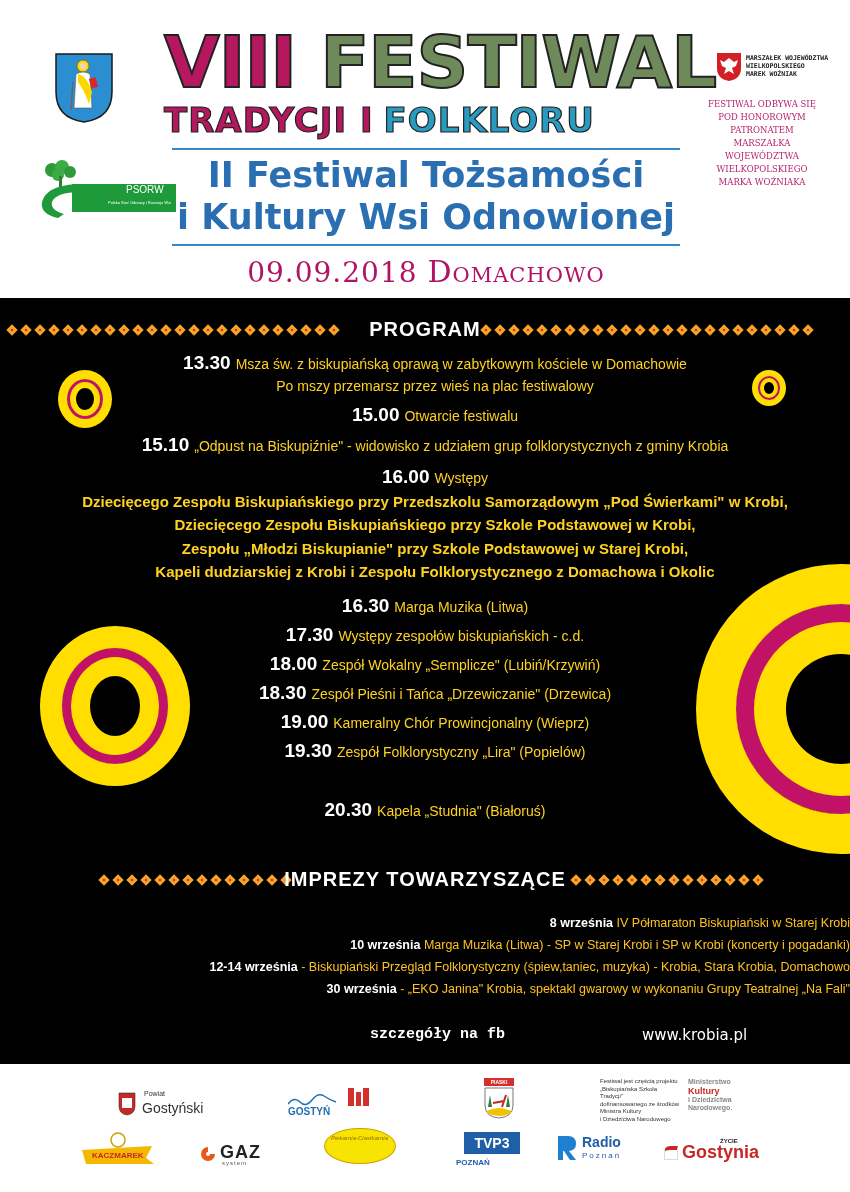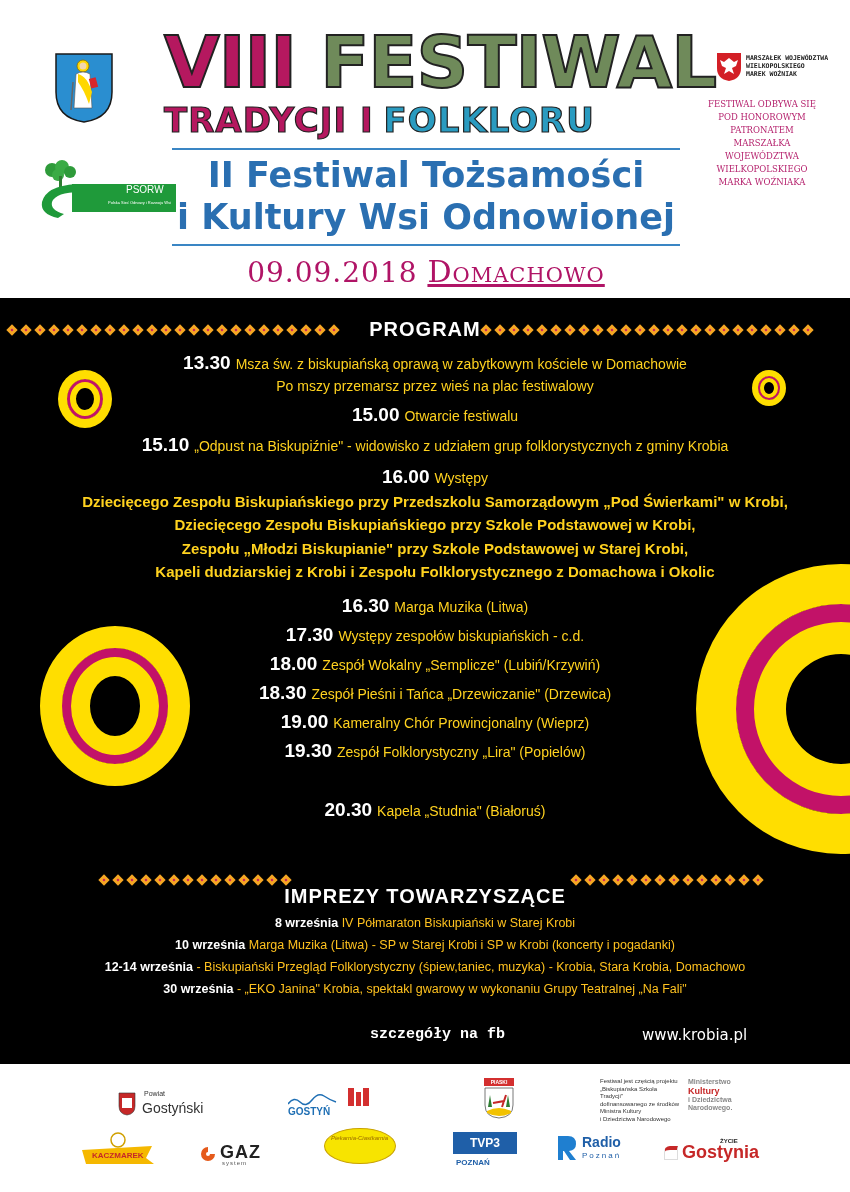--- a/index.html
+++ b/index.html
@@ -25,21 +25,21 @@
       letter-spacing: 1px; -webkit-text-stroke: 1.2px #222; }
     .title-row2 .t1 { color: #b5185f; }
     .title-row2 .t2 { color: #2a9bc0; margin-left: 10px; }
     .rule { position: absolute; left: 172px; width: 508px; height: 2px; background: #3a86c4; }
     .rule.r1 { top: 148px; }
     .rule.r2 { top: 244px; }
     .subtitle { position: absolute; left: 172px; top: 154px; width: 508px; text-align: center;
       font-family: "DejaVu Sans", sans-serif; font-weight: bold; color: #2a6fb1; font-size: 35px; line-height: 42px; }
     .date-line { position: absolute; left: 172px; top: 254px; width: 508px; text-align: center;
       font-family: "DejaVu Serif", serif; color: #b01466; font-size: 28px; letter-spacing: 1px; }
-    .date-line .place { font-variant: small-caps; font-size: 30px; text-decoration: underline; }
+    .date-line .place { font-variant: small-caps; font-size: 30px; }
 
     .marshal { position: absolute; left: 716px; top: 52px; width: 124px; }
     .marshal-shield { position: absolute; left: 0; top: 0; width: 26px; height: 30px; }
     .marshal-name { position: absolute; left: 30px; top: 2px; font-size: 6.5px; line-height: 8px; font-weight: bold; color: #222; width: 100px; font-family: "DejaVu Sans Mono", monospace; }
     .patronage { position: absolute; left: 700px; top: 98px; width: 124px; text-align: center;
       font-family: "DejaVu Serif", serif; color: #b5226d; font-size: 8.5px; line-height: 13px; }
 
     
     .main { position: absolute; left: 0; top: 298px; width: 850px; height: 766px; background: #000000; overflow: hidden; }
     .section-head { position: absolute; left: 0; width: 850px; height: 24px; }
@@ -47,21 +47,21 @@
     .diamond { width: 8px; height: 8px; background: #f5a623; transform: rotate(45deg); position: relative; }
     .diamond::after { content: ""; position: absolute; left: 3px; top: 3px; width: 2px; height: 2px; background: #c21268; }
     .section-head .label { position: absolute; left: 0; width: 850px; text-align: center; top: 0;
       color: #fff; font-weight: bold; font-size: 20px; letter-spacing: 1px; font-family: "Liberation Sans", sans-serif; }
 
     .prog { position: absolute; left: 10px; width: 850px; text-align: center; white-space: nowrap; }
     .prog .time { color: #fff; font-weight: bold; font-size: 19px; font-family: "Liberation Sans", sans-serif; margin-right: 5px; }
     .prog .desc { color: #ffd21f; font-size: 14px; font-family: "Liberation Sans", sans-serif; }
     .prog .bold { color: #ffd21f; font-weight: bold; font-size: 15px; }
 
-    .companion { position: absolute; left: 0; width: 850px; text-align: center; white-space: nowrap; font-size: 12.5px; }
+    .companion { position: absolute; left: 0; width: 850px; text-align: right; white-space: nowrap; font-size: 12.5px; }
     .companion .when { color: #fff; font-weight: bold; }
     .companion .what { color: #ffc21f; }
 
     .footer-links { position: absolute; top: 728px; left: 0; width: 850px; height: 20px; }
     .footer-links span { position: absolute; color: #fff; font-size: 15px; font-family: "DejaVu Sans", sans-serif; }
     .fl-left { left: 88px; margin-top: 36px; }
     .fl-mid { left: 370px; font-weight: bold; font-family: "Liberation Mono", monospace !important; }
     .fl-right { left: 642px; }
 
     .ring { position: absolute; border-radius: 50%; }
@@ -234,21 +234,21 @@
         <i class="diamond"></i>
         <i class="diamond"></i>
         <i class="diamond"></i>
         <i class="diamond"></i>
         <i class="diamond"></i>
         <i class="diamond"></i>
         <i class="diamond"></i>
         <i class="diamond"></i>
         <i class="diamond"></i>
     </div>
-    <span class="label" style="z-index: 2; margin-top: 17px;">IMPREZY TOWARZYSZĄCE</span>
+    <span class="label" style="z-index: 2;">IMPREZY TOWARZYSZĄCE</span>
     <div class="dots" style="left:572px;">
       <i class="diamond"></i>
         <i class="diamond"></i>
         <i class="diamond"></i>
         <i class="diamond"></i>
         <i class="diamond"></i>
         <i class="diamond"></i>
         <i class="diamond"></i>
         <i class="diamond"></i>
         <i class="diamond"></i>
@@ -331,21 +331,21 @@
       </svg>
     <span style="position:absolute;left:20px;top:-2px;font-size:18px;font-weight:bold;color:#222;letter-spacing:1px">GAZ</span>
     <span style="position:absolute;left:22px;top:16px;font-size:6px;color:#555;letter-spacing:1px">system</span>
   </div>
 
   <div class="sp" style="left:324px;top:64px;width:72px;height:36px;border-radius:50%;background:#f7e400;border:1px solid #c9a200;">
     <span style="position:absolute;left:6px;top:6px;font-size:6px;color:#9a6b00;font-style:italic;white-space:nowrap">Piekarnia-Ciastkarnia</span>
   </div>
 
   <div class="sp" style="left:448px;top:68px;width:56px;height:38px;">
-    <div style="position:absolute;left:5px;top:0;width:64px;height:22px;background:#1f5fa8;color:#fff;font-size:12px;font-weight:bold;text-align:center;line-height:22px">TVP3</div>
+    <div style="position:absolute;left:16px;top:0;width:56px;height:22px;background:#1f5fa8;color:#fff;font-size:14px;font-weight:bold;text-align:center;line-height:22px">TVP3</div>
     <span style="position:absolute;left:8px;top:26px;font-size:8px;font-weight:bold;color:#1f5fa8">POZNAŃ</span>
   </div>
 
   <div class="sp" style="left:556px;top:70px;width:80px;height:30px;">
     <svg style="position:absolute;left:0;top:0;width:22px;height:28px" viewBox="0 0 22 28">
         <path d="M2 2 H12 Q20 2 20 10 Q20 16 13 17 L20 26 H14 L8 17 H7 V26 H2 Z" fill="#1f7fd0"></path>
       </svg>
     <span style="position:absolute;left:26px;top:0;font-size:14px;font-weight:bold;color:#1f5fa8">Radio</span>
     <span style="position:absolute;left:26px;top:17px;font-size:8px;color:#1f5fa8;letter-spacing:2px">Poznań</span>
   </div>

